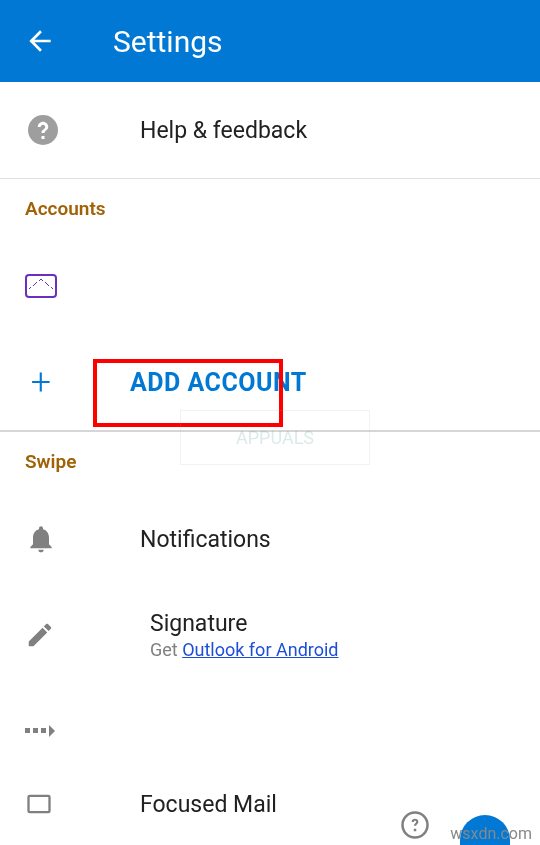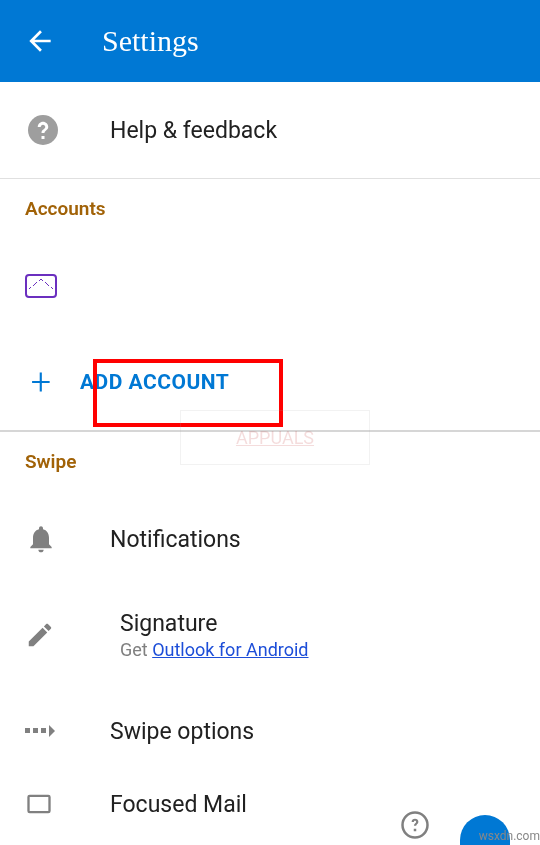--- a/index.html
+++ b/index.html
@@ -27,28 +27,28 @@
       height: 40px;
       display: flex;
       align-items: center;
       justify-content: center;
       cursor: pointer;
     }
     .header-title {
       color: #ffffff;
       font-size: 30px;
       font-weight: 400;
-      margin-left: 42px;
-      font-family: Liberation Serif, serif;
+      margin-left: 53px;
     }
     .row {
       display: flex;
       align-items: center;
       padding: 0 25px;
       min-height: 96px;
+      gap: 30px;
     }
     .row-tall {
       min-height: 96px;
     }
     .icon-slot {
       width: 55px;
       display: flex;
       align-items: center;
       justify-content: flex-start;
     }
@@ -108,23 +108,24 @@
       cursor: pointer;
     }
     .plus-icon {
       font-size: 36px;
       font-weight: 300;
       color: #0078d4;
       width: 32px;
       text-align: center;
     }
     .add-account-label {
-      font-size: 21px;
+      font-size: 25px;
       font-weight: 700;
       color: #0078d4;
+      margin-left: 50px;
       letter-spacing: 0.5px;
     }
     .highlight-box {
       position: absolute;
       border: 4px solid #ff0000;
       pointer-events: none;
     }
     .signature-sub {
       font-size: 18px;
       color: #808080;
@@ -141,32 +142,31 @@
     }
     .watermark {
       position: absolute;
       top: 410px;
       left: 180px;
       width: 190px;
       height: 55px;
       opacity: 0.15;
       pointer-events: none;
       font-size: 18px;
-      color: #b91c1c;
+      color: #0f766e;
       display: flex;
       align-items: center;
       justify-content: center;
       border: 1px solid #aaa;
-      text-decoration: underline;
     }
     .bottom-attribution {
       position: absolute;
       bottom: 2px;
-      right: 0;
-      font-size: 12px;
+      right: 8px;
+      font-size: 16px;
       color: #888;
     }
     .help-icon-bottom {
       position: absolute;
       bottom: 5px;
       right: 110px;
     }
     .blue-circle {
       position: absolute;
       bottom: 0px;
@@ -249,21 +249,20 @@
 
 <div class="row">
   <div class="icon-slot">
     <svg width="32" height="20" viewBox="0 0 32 20">
       <rect x="0" y="7" width="5" height="5" fill="#808080"></rect>
       <rect x="8" y="7" width="5" height="5" fill="#808080"></rect>
       <rect x="16" y="7" width="5" height="5" fill="#808080"></rect>
       <path d="M24 4 L30 10 L24 16 Z" fill="#808080"></path>
     </svg>
   </div>
-  <div class="row-label">Swipe options</div>
 </div>
 
 <div class="row" style="min-height:50px; overflow:hidden;">
   <div class="icon-slot">
     <svg width="28" height="28" viewBox="0 0 24 24">
       <rect x="3" y="5" width="18" height="14" stroke="#808080" stroke-width="2" fill="none" rx="1"></rect>
     </svg>
   </div>
   <div class="row-label">Focused Mail</div>
 </div>

